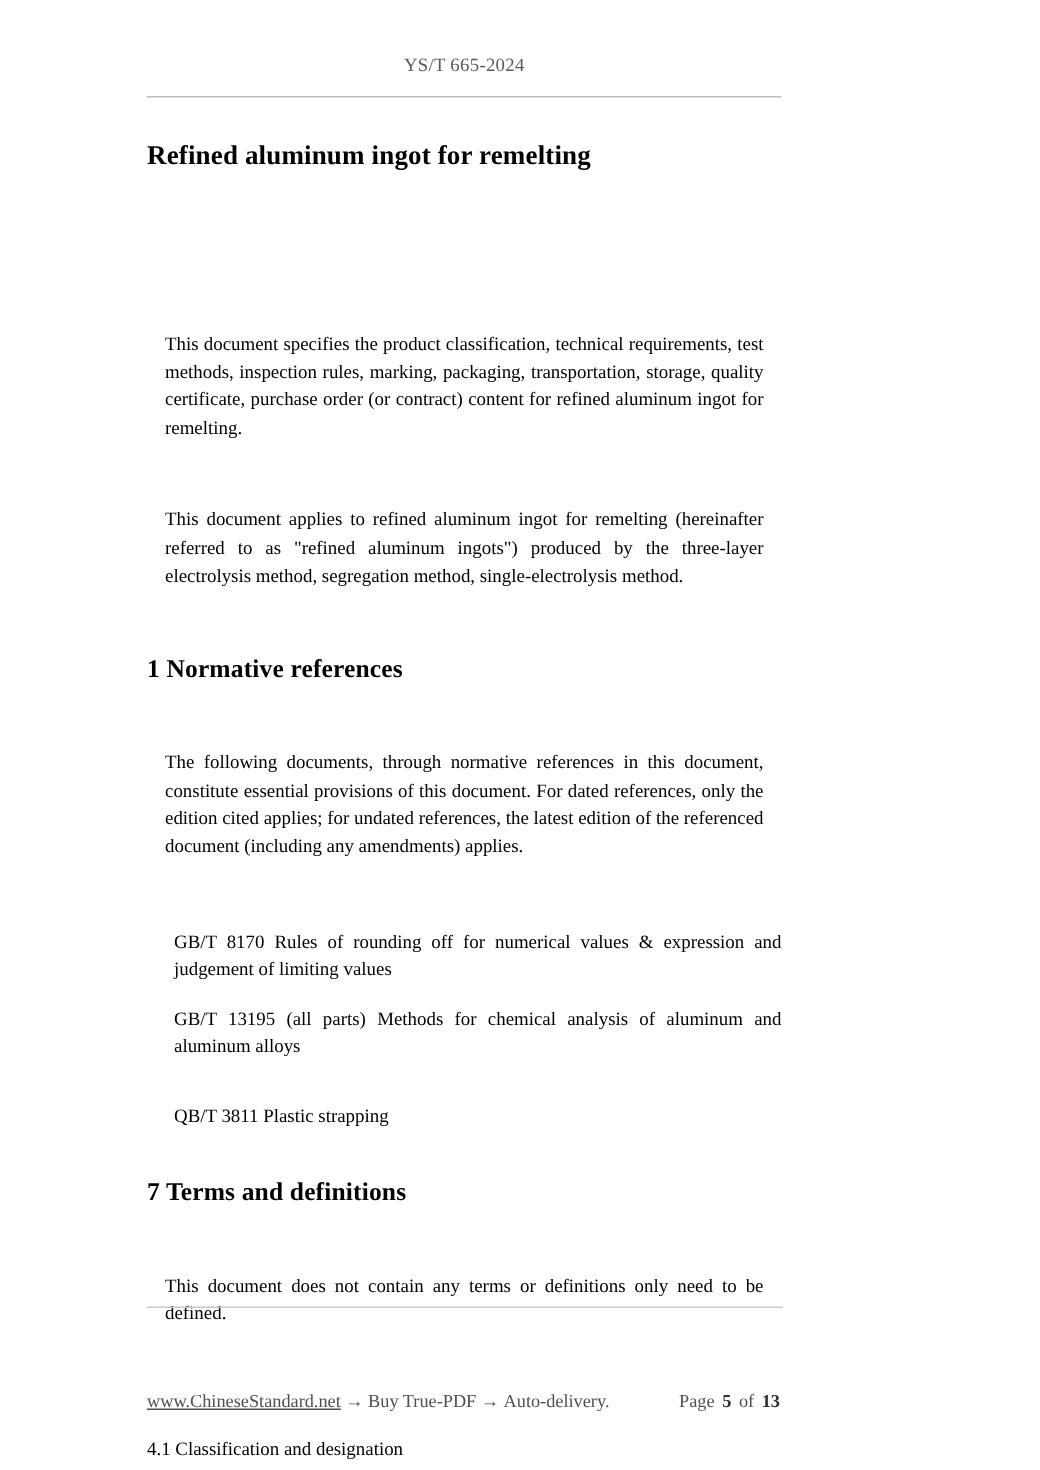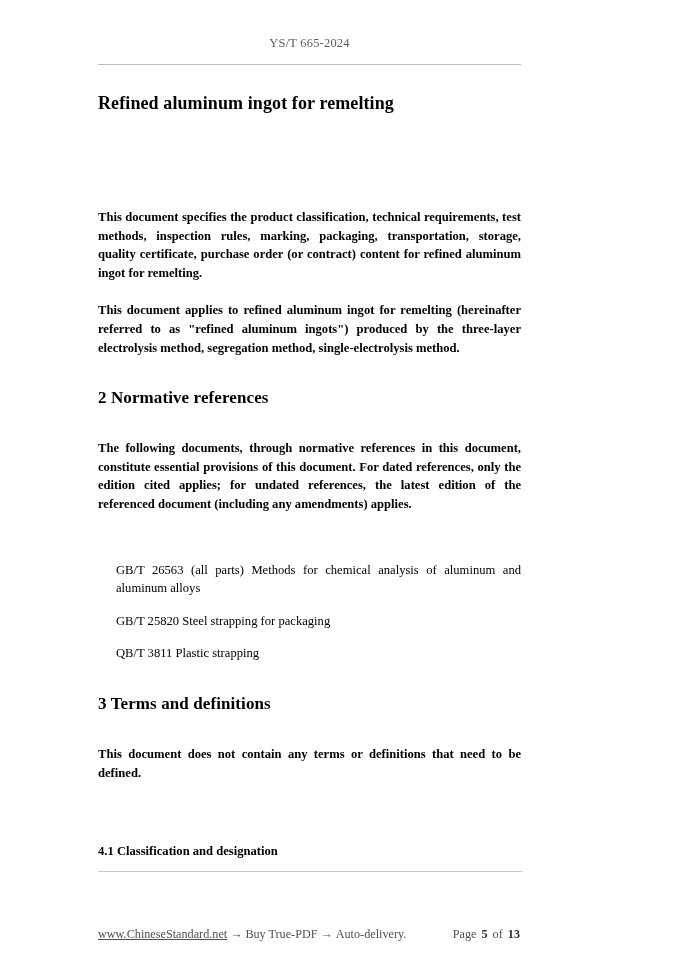--- a/index.html
+++ b/index.html
@@ -51,32 +51,31 @@
 
   
   h1.sec {
     font-size: 17px;
     font-weight: bold;
     margin: 0;
     letter-spacing: 0.1px;
   }
   h2.subsec {
     font-size: 12.6px;
-    font-weight: bold;
+    font-weight: normal;
     margin: 0;
   }
 
   
   p.body {
     font-size: 12.6px;
     line-height: 18.6px;
     text-align: justify;
     text-justify: inter-word;
-    margin: 0;
-    font-weight: bold;
+    margin: 12px;
   }
   p.ref {
     font-size: 12.6px;
     line-height: 18.6px;
     text-align: justify;
     margin: 0 0 0 18px;
   }
 
   .gap-lg { height: 31px; }
   .gap-md { height: 19px; }
@@ -138,38 +137,38 @@
 
   <div style="height:63px"></div>
 
   <div class="gap-lg"></div>
   <p class="body">This document specifies the product classification, technical requirements, test methods, inspection rules, marking, packaging, transportation, storage, quality certificate, purchase order (or contract) content for refined aluminum ingot for remelting.</p>
   <div class="gap-md"></div>
   <p class="body">This document applies to refined aluminum ingot for remelting (hereinafter referred to as "refined aluminum ingots") produced by the three-layer electrolysis method, segregation method, single-electrolysis method.</p>
 
   <div class="gap-lg"></div>
 
-  <h1 class="sec">2 Normative references</h1>
+  <h1 class="sec">1 Normative references</h1>
   <div class="gap-lg"></div>
   <p class="body">The following documents, through normative references in this document, constitute essential provisions of this document. For dated references, only the edition cited applies; for undated references, the latest edition of the referenced document (including any amendments) applies.</p>
 
   <div class="gap-md"></div>
   <div class="gap-sm"></div>
+  <p class="ref">GB/T 8170 Rules of rounding off for numerical values &amp; expression and judgement of limiting values</p>
   <div class="gap-sm"></div>
-  <p class="ref">GB/T 26563 (all parts) Methods for chemical analysis of aluminum and aluminum alloys</p>
+  <p class="ref">GB/T 13195 (all parts) Methods for chemical analysis of aluminum and aluminum alloys</p>
   <div class="gap-sm"></div>
-  <p class="ref">GB/T 25820 Steel strapping for packaging</p>
   <div class="gap-sm"></div>
   <p class="ref">QB/T 3811 Plastic strapping</p>
 
   <div class="gap-lg"></div>
 
-  <h1 class="sec">3 Terms and definitions</h1>
+  <h1 class="sec">7 Terms and definitions</h1>
   <div class="gap-lg"></div>
-  <p class="body">This document does not contain any terms or definitions that need to be defined.</p>
+  <p class="body">This document does not contain any terms or definitions only need to be defined.</p>
 
   <div class="gap-lg"></div>
 
   <div class="gap-lg"></div>
   <h2 class="subsec">4.1 Classification and designation</h2>
 
   <div class="doc-footer">
     <div class="footer-rule"></div>
     <div class="footer-row">
       <div class="footer-left">

